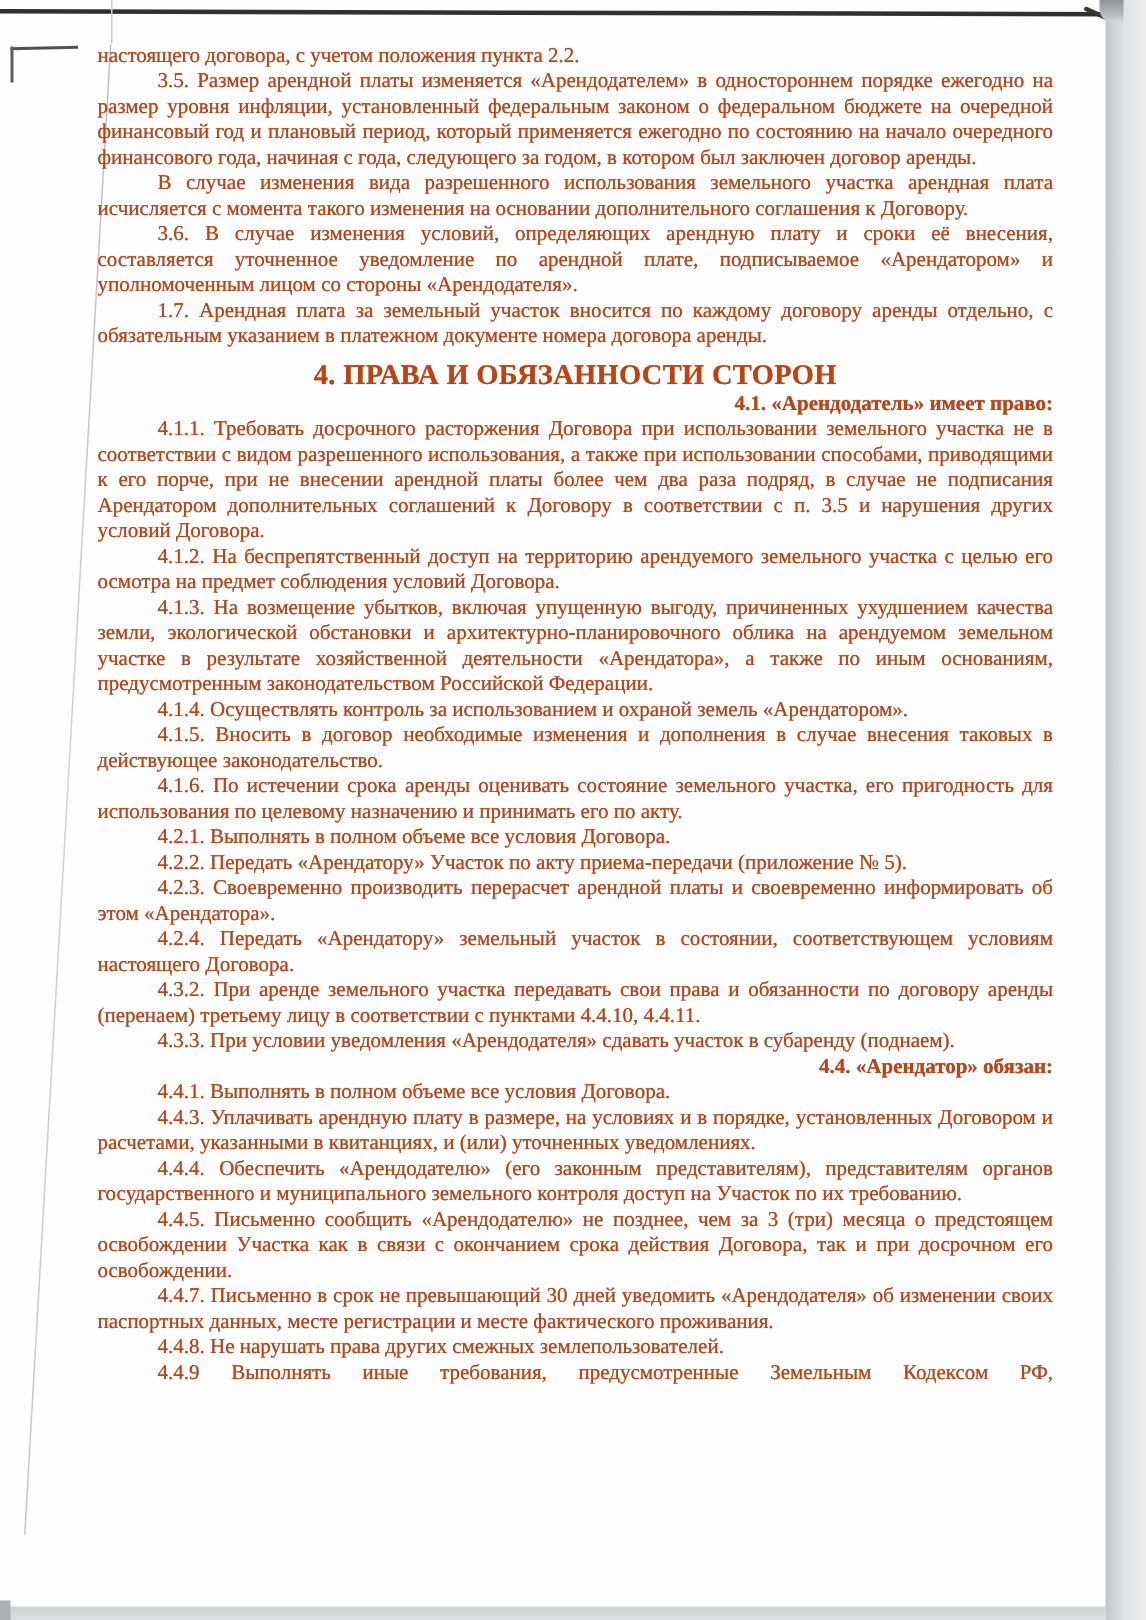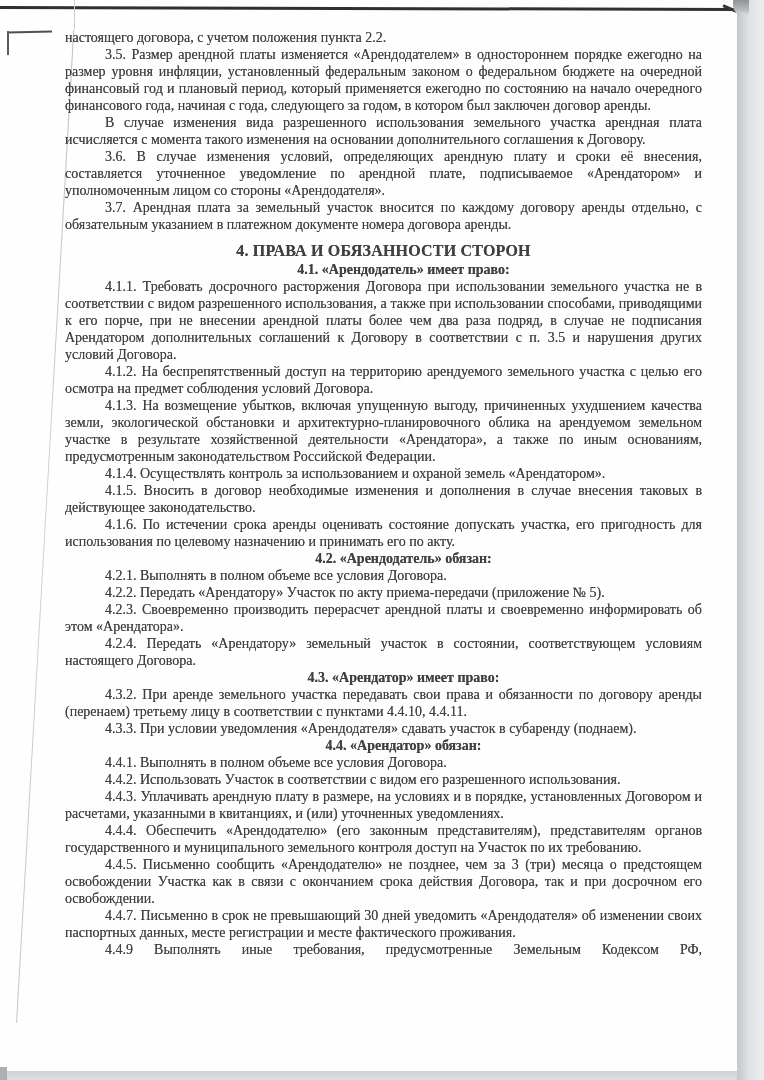--- a/index.html
+++ b/index.html
@@ -60,35 +60,35 @@
     background: #4e5052;
     transform: rotate(-1.2deg);
   }
   .bracket-v {
     position: absolute; left: 7px; top: 31px; width: 2px; height: 24px;
     background: #5a5c5e;
   }
   
   .doc-body {
     position: absolute; left: 65px; top: 29px; width: 637px;
-    color: #404040;
+    color: #c2410c;
     font-size: 14px;
     line-height: 17px;
     text-align: justify;
     text-shadow: 0 0 0.45px rgba(20,20,20,0.6);
   }
   .doc-body p { margin: 0; padding: 0; }
   .para-body   { text-indent: 40px; }
   .para-plain-noindent { text-indent: 0; }
-  .para-subhead { text-indent: 40px; font-weight: 700; text-align: center; }
+  .para-subhead { text-indent: 40px; font-weight: 700; text-align: right; }
   .para-heading {
     text-indent: 0;
     text-align: center;
     font-weight: 700;
-    font-size: 16px;
+    font-size: 19px;
     margin-top: 9px !important;
     margin-bottom: 2px !important;
     letter-spacing: 0.2px;
   }
   .para-stretch { text-indent: 40px; text-align-last: justify; }
 </style>
 </head>
 <body>
 
 <div class="scan-page">
@@ -102,39 +102,37 @@
   <div class="fold-line-left"></div>
   <div class="fold-line-top"></div>
   <div class="bracket-h"></div>
   <div class="bracket-v"></div>
 
   <div class="doc-body">
       <p class="para-plain-noindent">настоящего договора, с учетом положения пункта 2.2.</p>
       <p class="para-body">3.5. Размер арендной платы изменяется «Арендодателем» в одностороннем порядке ежегодно на размер уровня инфляции, установленный федеральным законом о федеральном бюджете на очередной финансовый год и плановый период, который применяется ежегодно по состоянию на начало очередного финансового года, начиная с года, следующего за годом, в котором был заключен договор аренды.</p>
       <p class="para-body">В случае изменения вида разрешенного использования земельного участка арендная плата исчисляется с момента такого изменения на основании дополнительного соглашения к Договору.</p>
       <p class="para-body">3.6. В случае изменения условий, определяющих арендную плату и сроки её внесения, составляется уточненное уведомление по арендной плате, подписываемое «Арендатором» и уполномоченным лицом со стороны «Арендодателя».</p>
-      <p class="para-body">3.7. Арендная плата за земельный участок вносится по каждому договору аренды отдельно, с обязательным указанием в платежном документе номера договора аренды.</p>
+      <p class="para-body">1.7. Арендная плата за земельный участок вносится по каждому договору аренды отдельно, с обязательным указанием в платежном документе номера договора аренды.</p>
       <p class="para-heading">4. ПРАВА И ОБЯЗАННОСТИ СТОРОН</p>
       <p class="para-subhead">4.1. «Арендодатель» имеет право:</p>
       <p class="para-body">4.1.1. Требовать досрочного расторжения Договора при использовании земельного участка не в соответствии с видом разрешенного использования, а также при использовании способами, приводящими к его порче, при не внесении арендной платы более чем два раза подряд, в случае не подписания Арендатором дополнительных соглашений к Договору в соответствии с п. 3.5 и нарушения других условий Договора.</p>
       <p class="para-body">4.1.2. На беспрепятственный доступ на территорию арендуемого земельного участка с целью его осмотра на предмет соблюдения условий Договора.</p>
       <p class="para-body">4.1.3. На возмещение убытков, включая упущенную выгоду, причиненных ухудшением качества земли, экологической обстановки и архитектурно-планировочного облика на арендуемом земельном участке в результате хозяйственной деятельности «Арендатора», а также по иным основаниям, предусмотренным законодательством Российской Федерации.</p>
       <p class="para-body">4.1.4. Осуществлять контроль за использованием и охраной земель «Арендатором».</p>
       <p class="para-body">4.1.5. Вносить в договор необходимые изменения и дополнения в случае внесения таковых в действующее законодательство.</p>
-      <p class="para-body">4.1.6. По истечении срока аренды оценивать состояние допускать участка, его пригодность для использования по целевому назначению и принимать его по акту.</p>
-      <p class="para-subhead">4.2. «Арендодатель» обязан:</p>
+      <p class="para-body">4.1.6. По истечении срока аренды оценивать состояние земельного участка, его пригодность для использования по целевому назначению и принимать его по акту.</p>
       <p class="para-body">4.2.1. Выполнять в полном объеме все условия Договора.</p>
       <p class="para-body">4.2.2. Передать «Арендатору» Участок по акту приема-передачи (приложение № 5).</p>
       <p class="para-body">4.2.3. Своевременно производить перерасчет арендной платы и своевременно информировать об этом «Арендатора».</p>
       <p class="para-body">4.2.4. Передать «Арендатору» земельный участок в состоянии, соответствующем условиям настоящего Договора.</p>
-      <p class="para-subhead">4.3. «Арендатор» имеет право:</p>
       <p class="para-body">4.3.2. При аренде земельного участка передавать свои права и обязанности по договору аренды (перенаем) третьему лицу в соответствии с пунктами 4.4.10, 4.4.11.</p>
       <p class="para-body">4.3.3. При условии уведомления «Арендодателя» сдавать участок в субаренду (поднаем).</p>
       <p class="para-subhead">4.4. «Арендатор» обязан:</p>
       <p class="para-body">4.4.1. Выполнять в полном объеме все условия Договора.</p>
-      <p class="para-body">4.4.2. Использовать Участок в соответствии с видом его разрешенного использования.</p>
       <p class="para-body">4.4.3. Уплачивать арендную плату в размере, на условиях и в порядке, установленных Договором и расчетами, указанными в квитанциях, и (или) уточненных уведомлениях.</p>
       <p class="para-body">4.4.4. Обеспечить «Арендодателю» (его законным представителям), представителям органов государственного и муниципального земельного контроля доступ на Участок по их требованию.</p>
       <p class="para-body">4.4.5. Письменно сообщить «Арендодателю» не позднее, чем за 3 (три) месяца о предстоящем освобождении Участка как в связи с окончанием срока действия Договора, так и при досрочном его освобождении.</p>
       <p class="para-body">4.4.7. Письменно в срок не превышающий 30 дней уведомить «Арендодателя» об изменении своих паспортных данных, месте регистрации и месте фактического проживания.</p>
+      <p class="para-body">4.4.8. Не нарушать права других смежных землепользователей.</p>
       <p class="para-stretch">4.4.9 Выполнять иные требования, предусмотренные Земельным Кодексом РФ,</p>
     </div>
 </div>
 
 </body></html>

